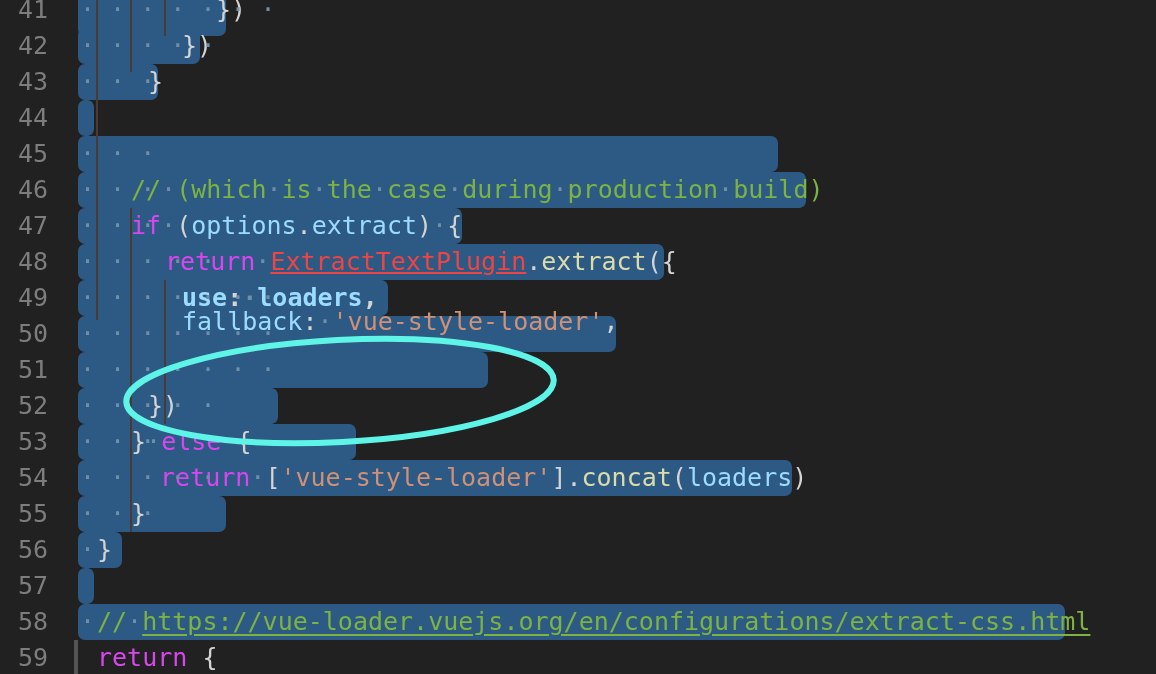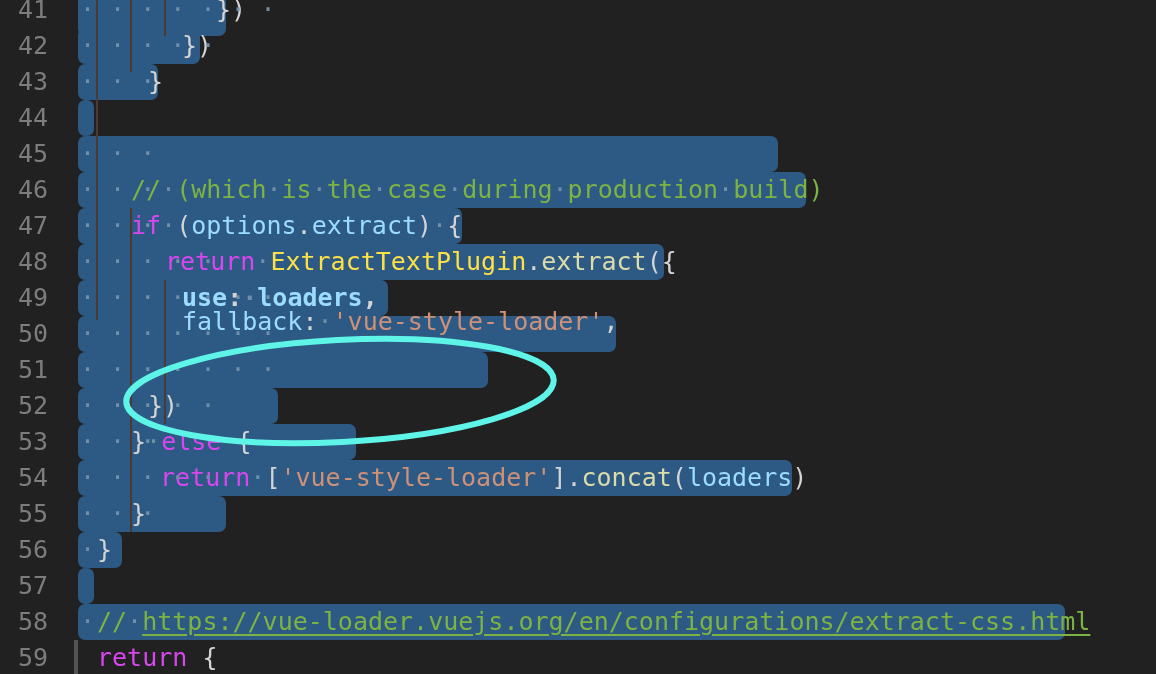--- a/index.html
+++ b/index.html
@@ -100,21 +100,21 @@
     color: #6f8ea8;
     z-index: 3;
     font-family: "DejaVu Sans Mono", "Liberation Mono", monospace;
   }
 
   
   .t-comment   { color: #7cb342; }
   .t-keyword   { color: #d946ef; }
   .t-plain     { color: #d4d4d4; }
   .t-var       { color: #9cdcfe; }
-  .t-class     { color: #fde047; }
+  .t-class     { color: #ef4444; text-decoration: underline; }
   .t-func      { color: #dcdcaa; }
   .t-string    { color: #ce9178; }
   .t-punct     { color: #d4d4d4; }
   .t-link      { color: #7cb342; text-decoration: underline; text-underline-offset: 4px; }
   .t-dot       { color: #6f8ea8; }
 
   
   #annotation {
     position: absolute;
     left: 0; top: 0;

